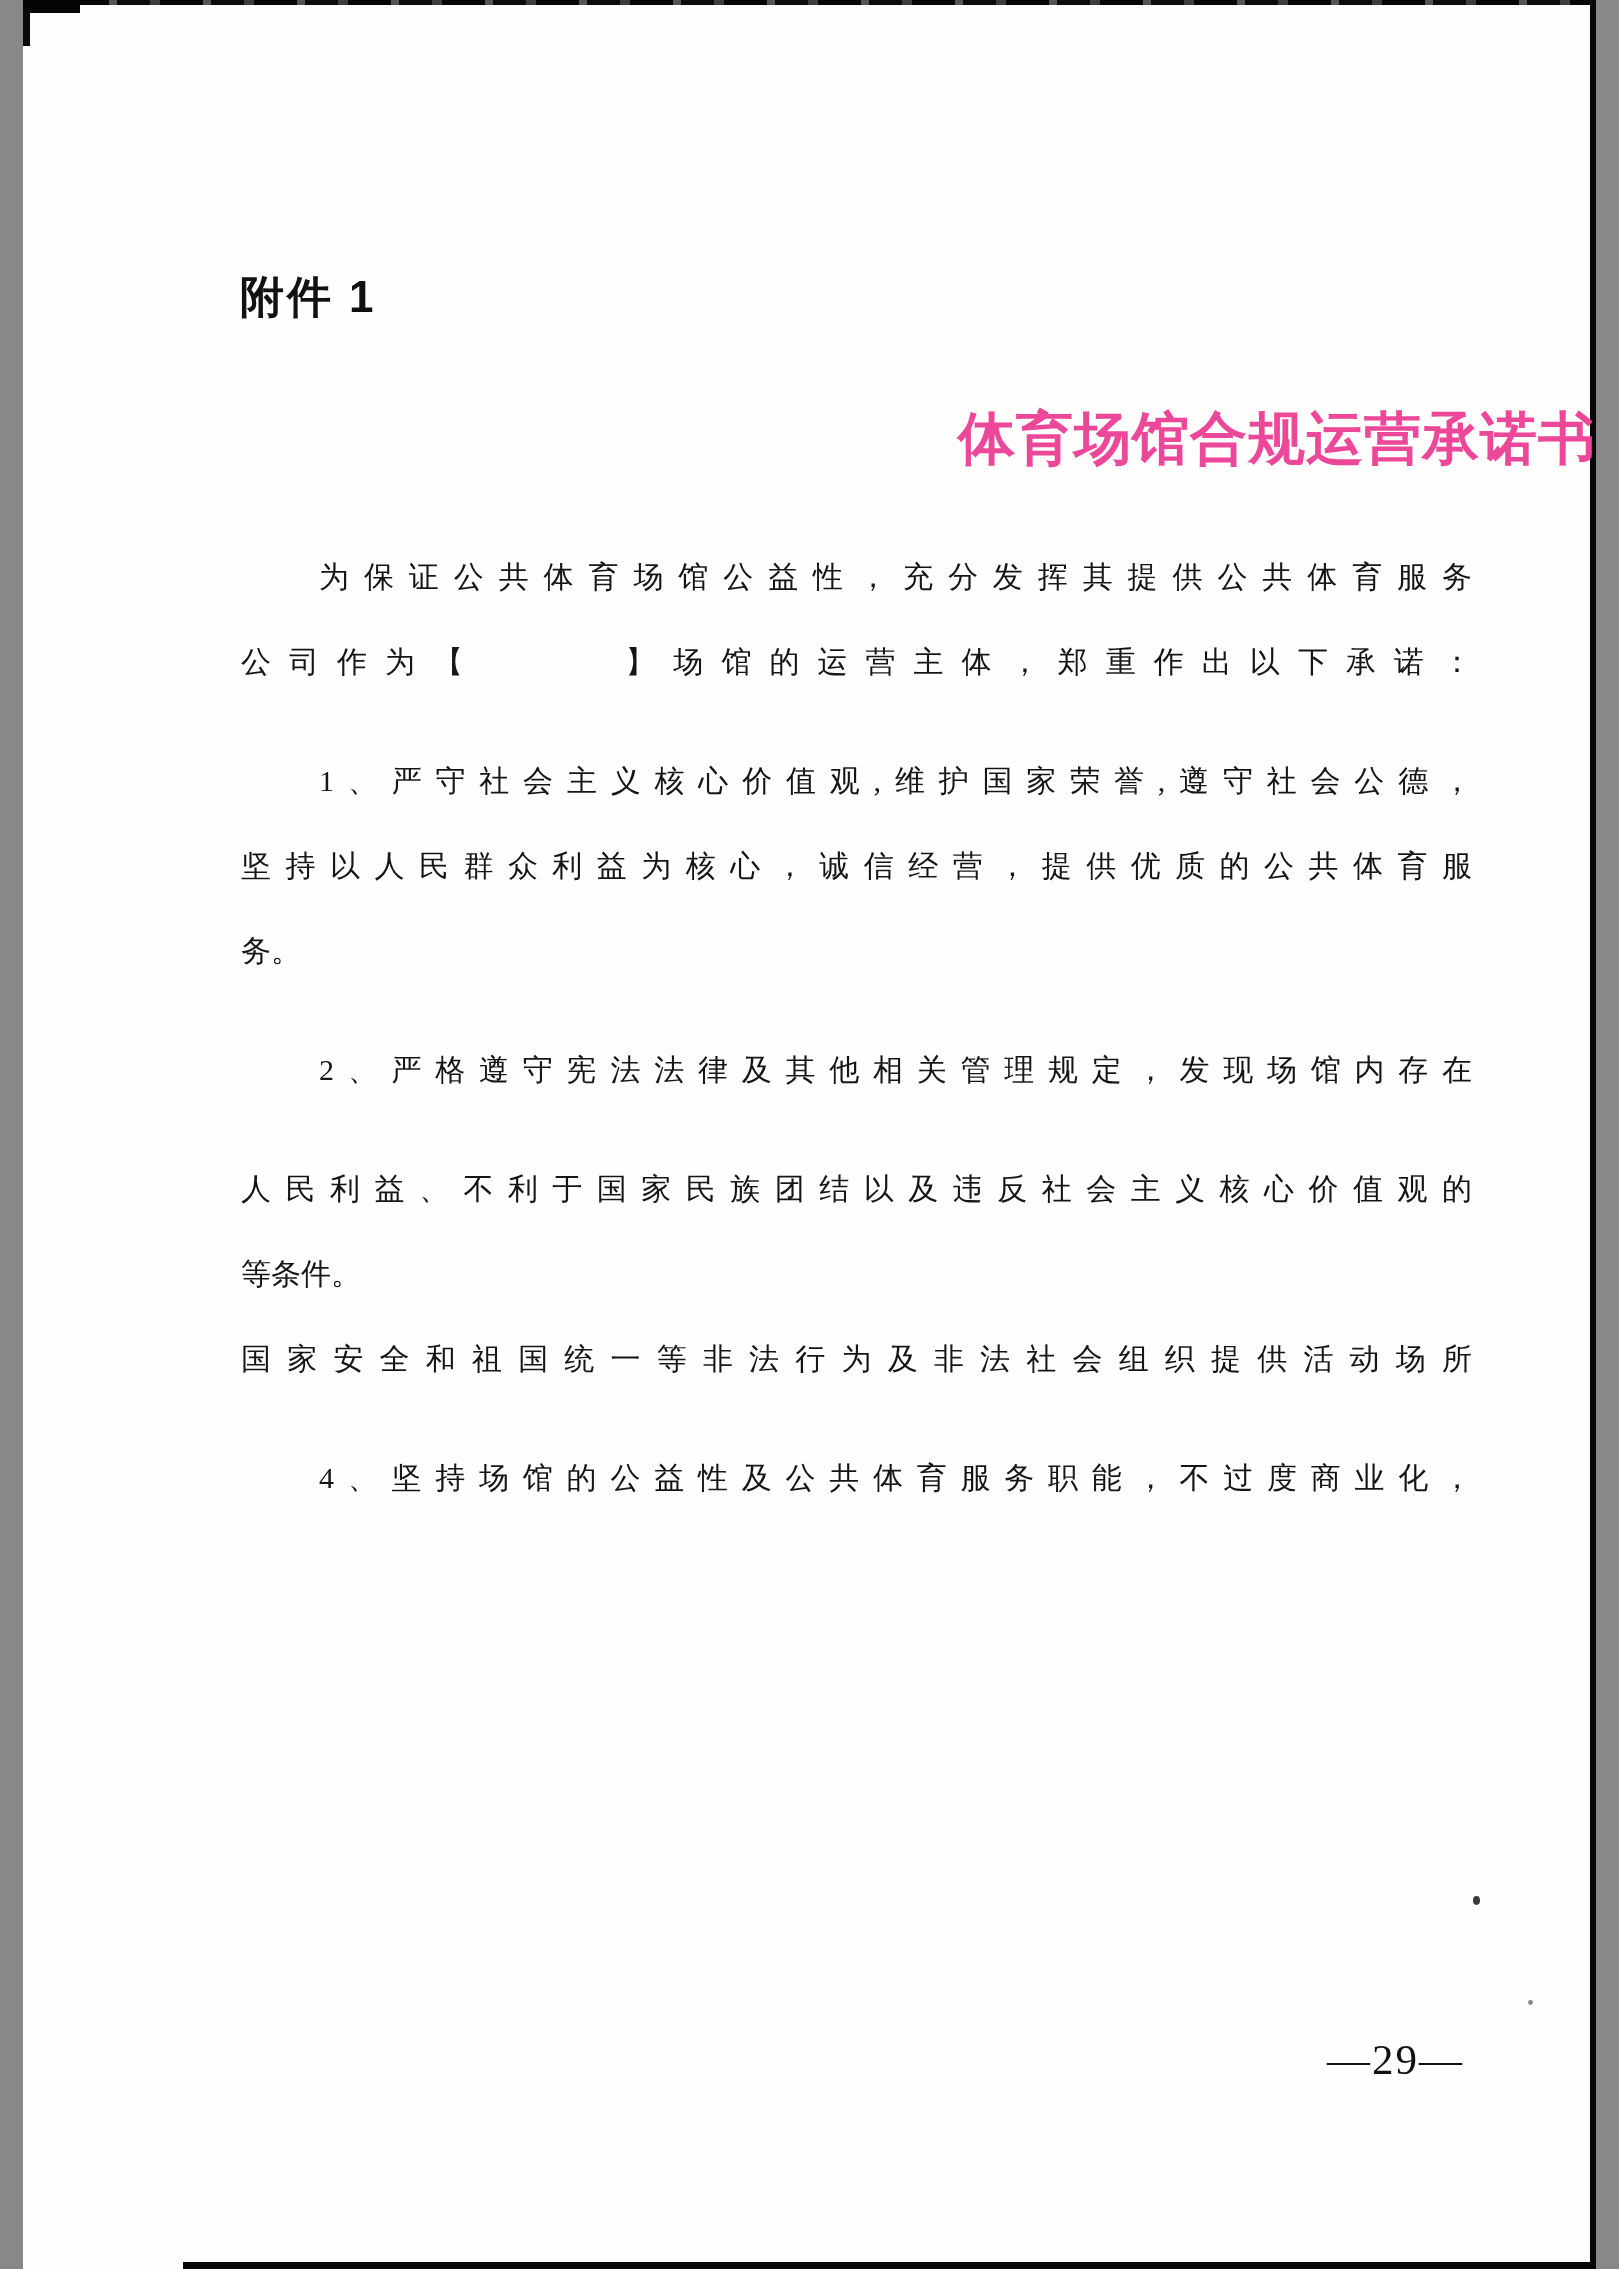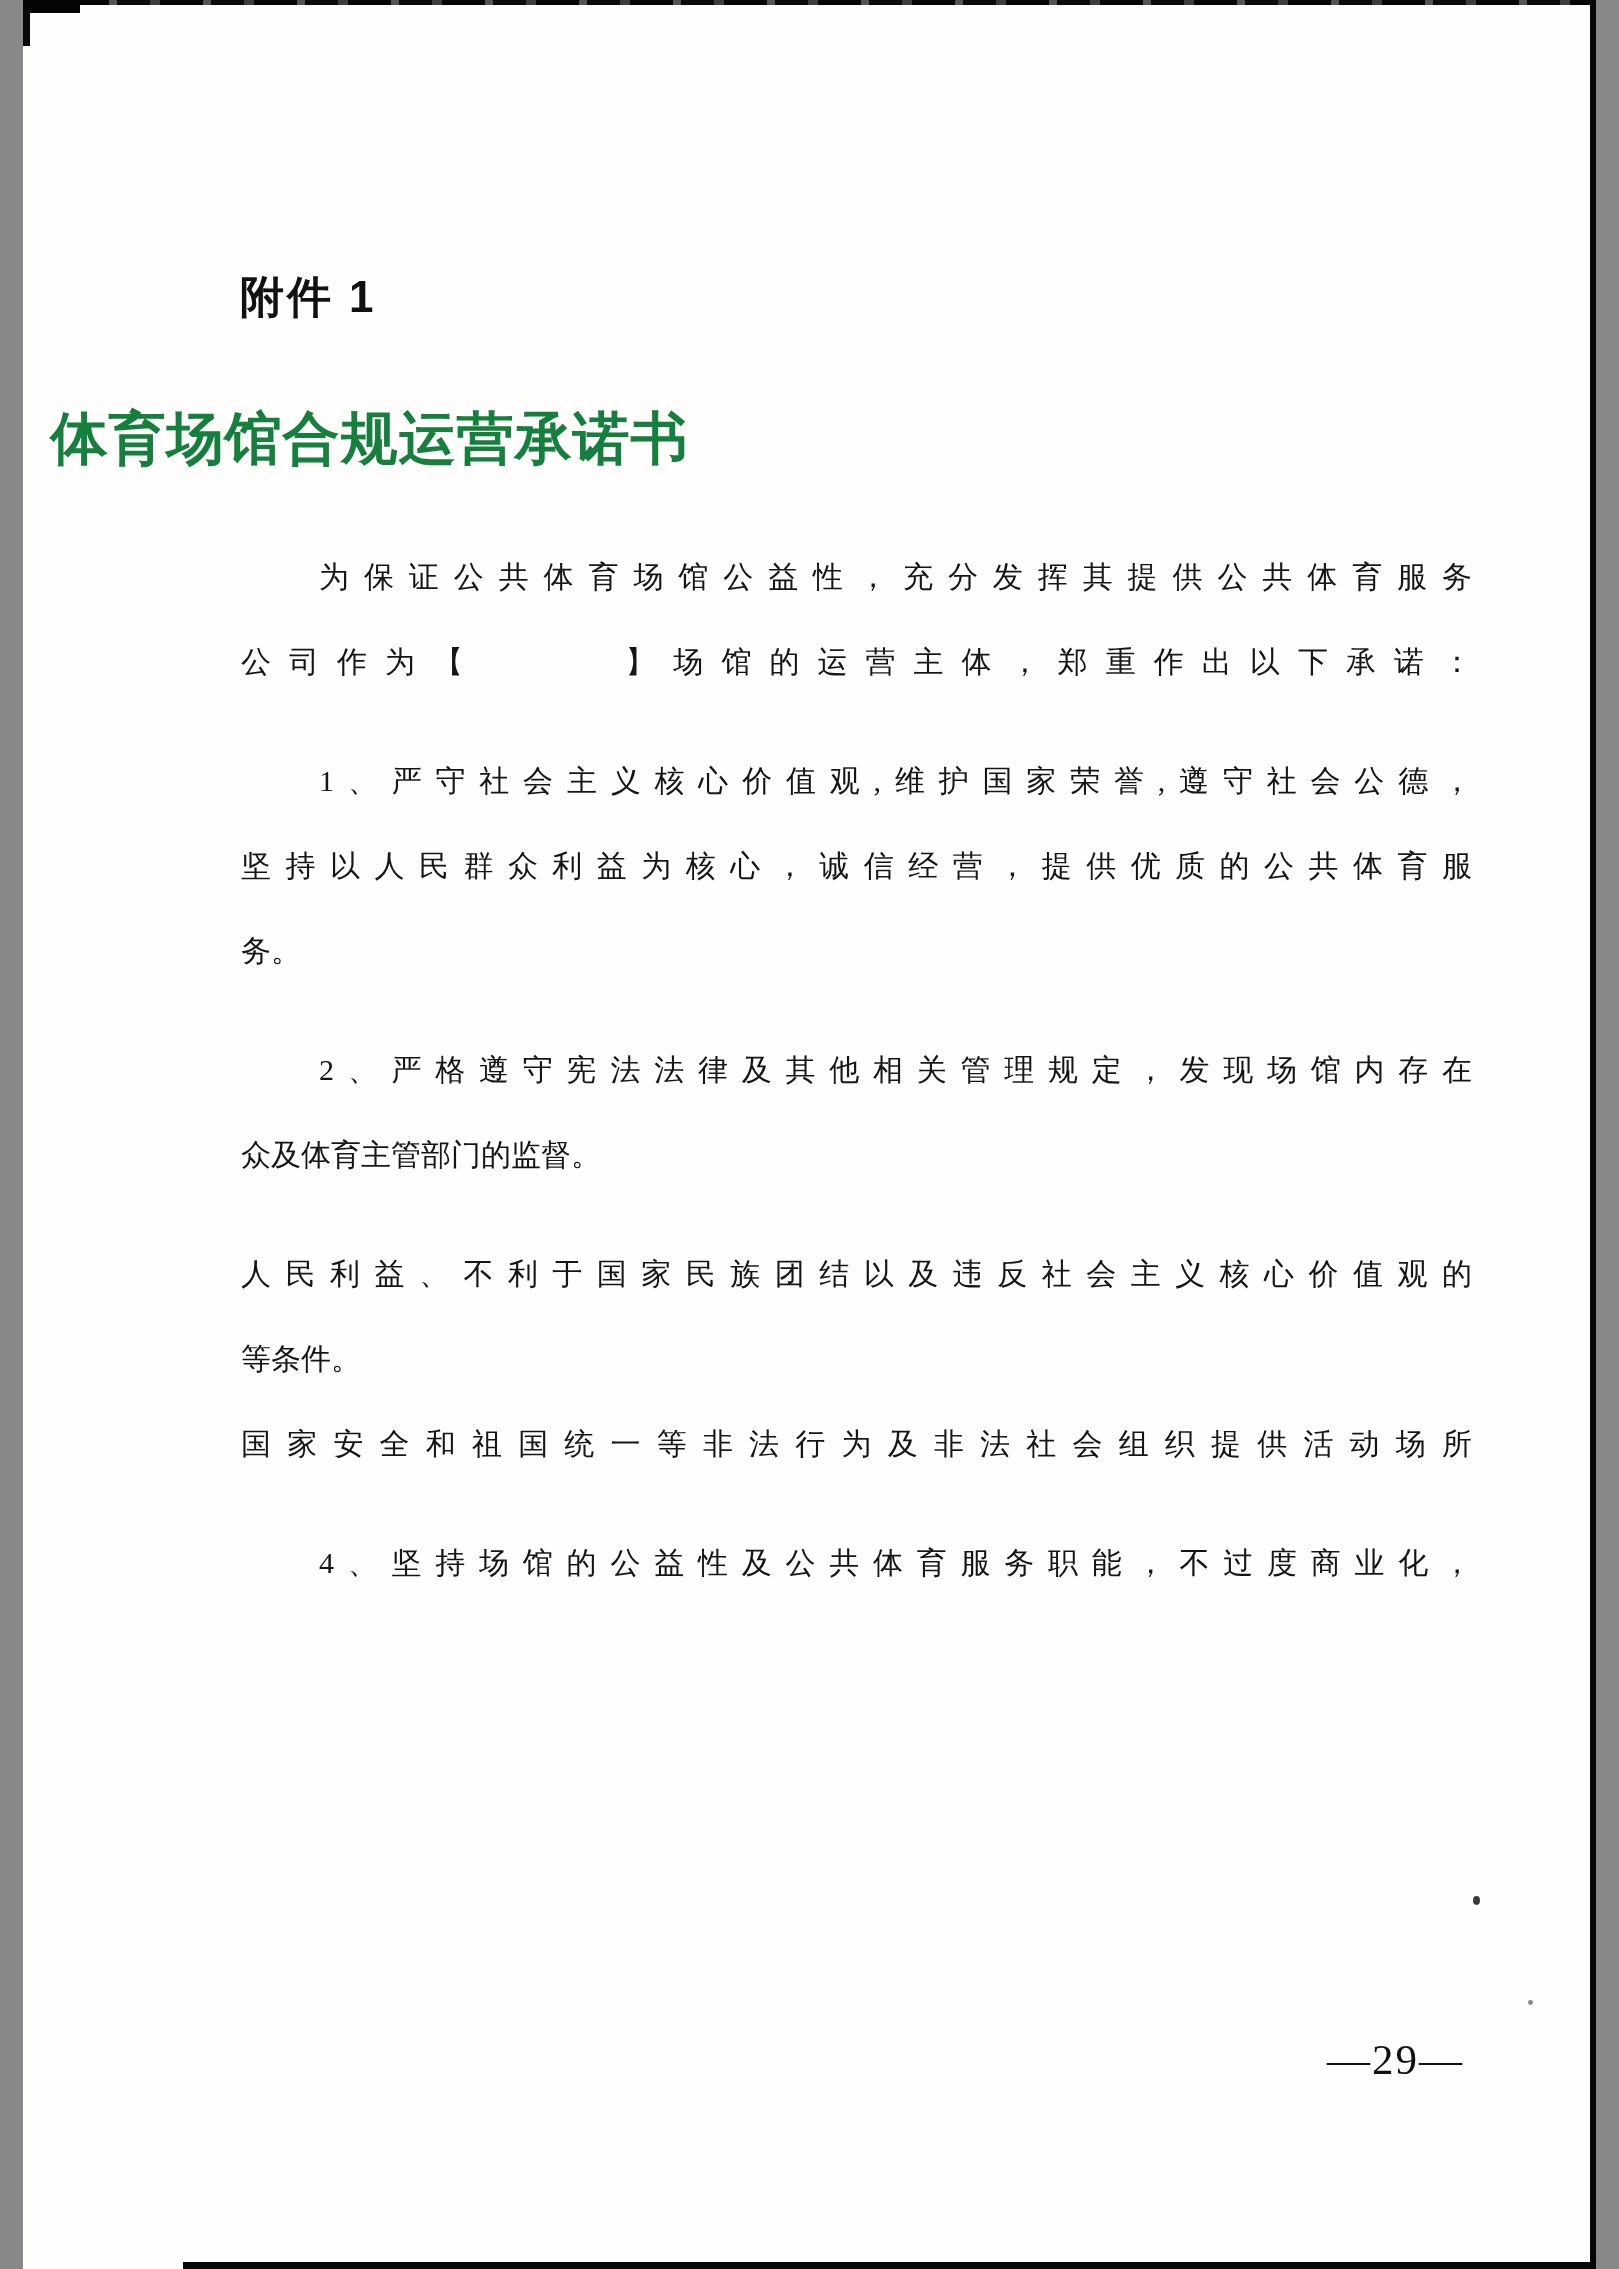--- a/index.html
+++ b/index.html
@@ -34,23 +34,23 @@
   
   .attachment-label {
     position: absolute; left: 217px; top: 273px;
     font-family: "Liberation Sans", "DejaVu Sans", sans-serif;
     font-weight: 600; font-size: 44px; line-height: 47px;
     letter-spacing: 2.9px; color: #111;
   }
   .doc-title {
     position: absolute; left: 0; right: 0; top: 404px;
     padding-left: 27.4px;
-    text-align: left;
+    text-align: right;
     font-size: 57px; font-weight: 700; line-height: 69px;
-    letter-spacing: 1px; color: #15803d;
+    letter-spacing: 1px; color: #ec4899;
   }
   .doc-body {
     position: absolute; left: 218px; top: 534px; width: 1231px;
     font-size: 30px; line-height: 85px;
   }
   .para { margin: 0; }
   .para + .para { margin-top: 34px; }
   .line {
     height: 85px;
     text-align: justify;
@@ -86,21 +86,20 @@
         <div class="line indent">为保证公共体育场馆公益性，充分发挥其提供公共体育服务</div>
         <div class="line">公司作为【　　　】场馆的运营主体，郑重作出以下承诺：</div>
       </div>
       <div class="para">
         <div class="line indent">1、严守社会主义核心价值观,维护国家荣誉,遵守社会公德，</div>
         <div class="line">坚持以人民群众利益为核心，诚信经营，提供优质的公共体育服</div>
         <div class="line no-fill">务。</div>
       </div>
       <div class="para">
         <div class="line indent">2、严格遵守宪法法律及其他相关管理规定，发现场馆内存在</div>
-        <div class="line no-fill">众及体育主管部门的监督。</div>
       </div>
       <div class="para">
         <div class="line">人民利益、不利于国家民族团结以及违反社会主义核心价值观的</div>
         <div class="line no-fill">等条件。</div>
         <div class="line">国家安全和祖国统一等非法行为及非法社会组织提供活动场所</div>
       </div>
       <div class="para">
         <div class="line indent">4、坚持场馆的公益性及公共体育服务职能，不过度商业化，</div>
       </div>
     </div>

